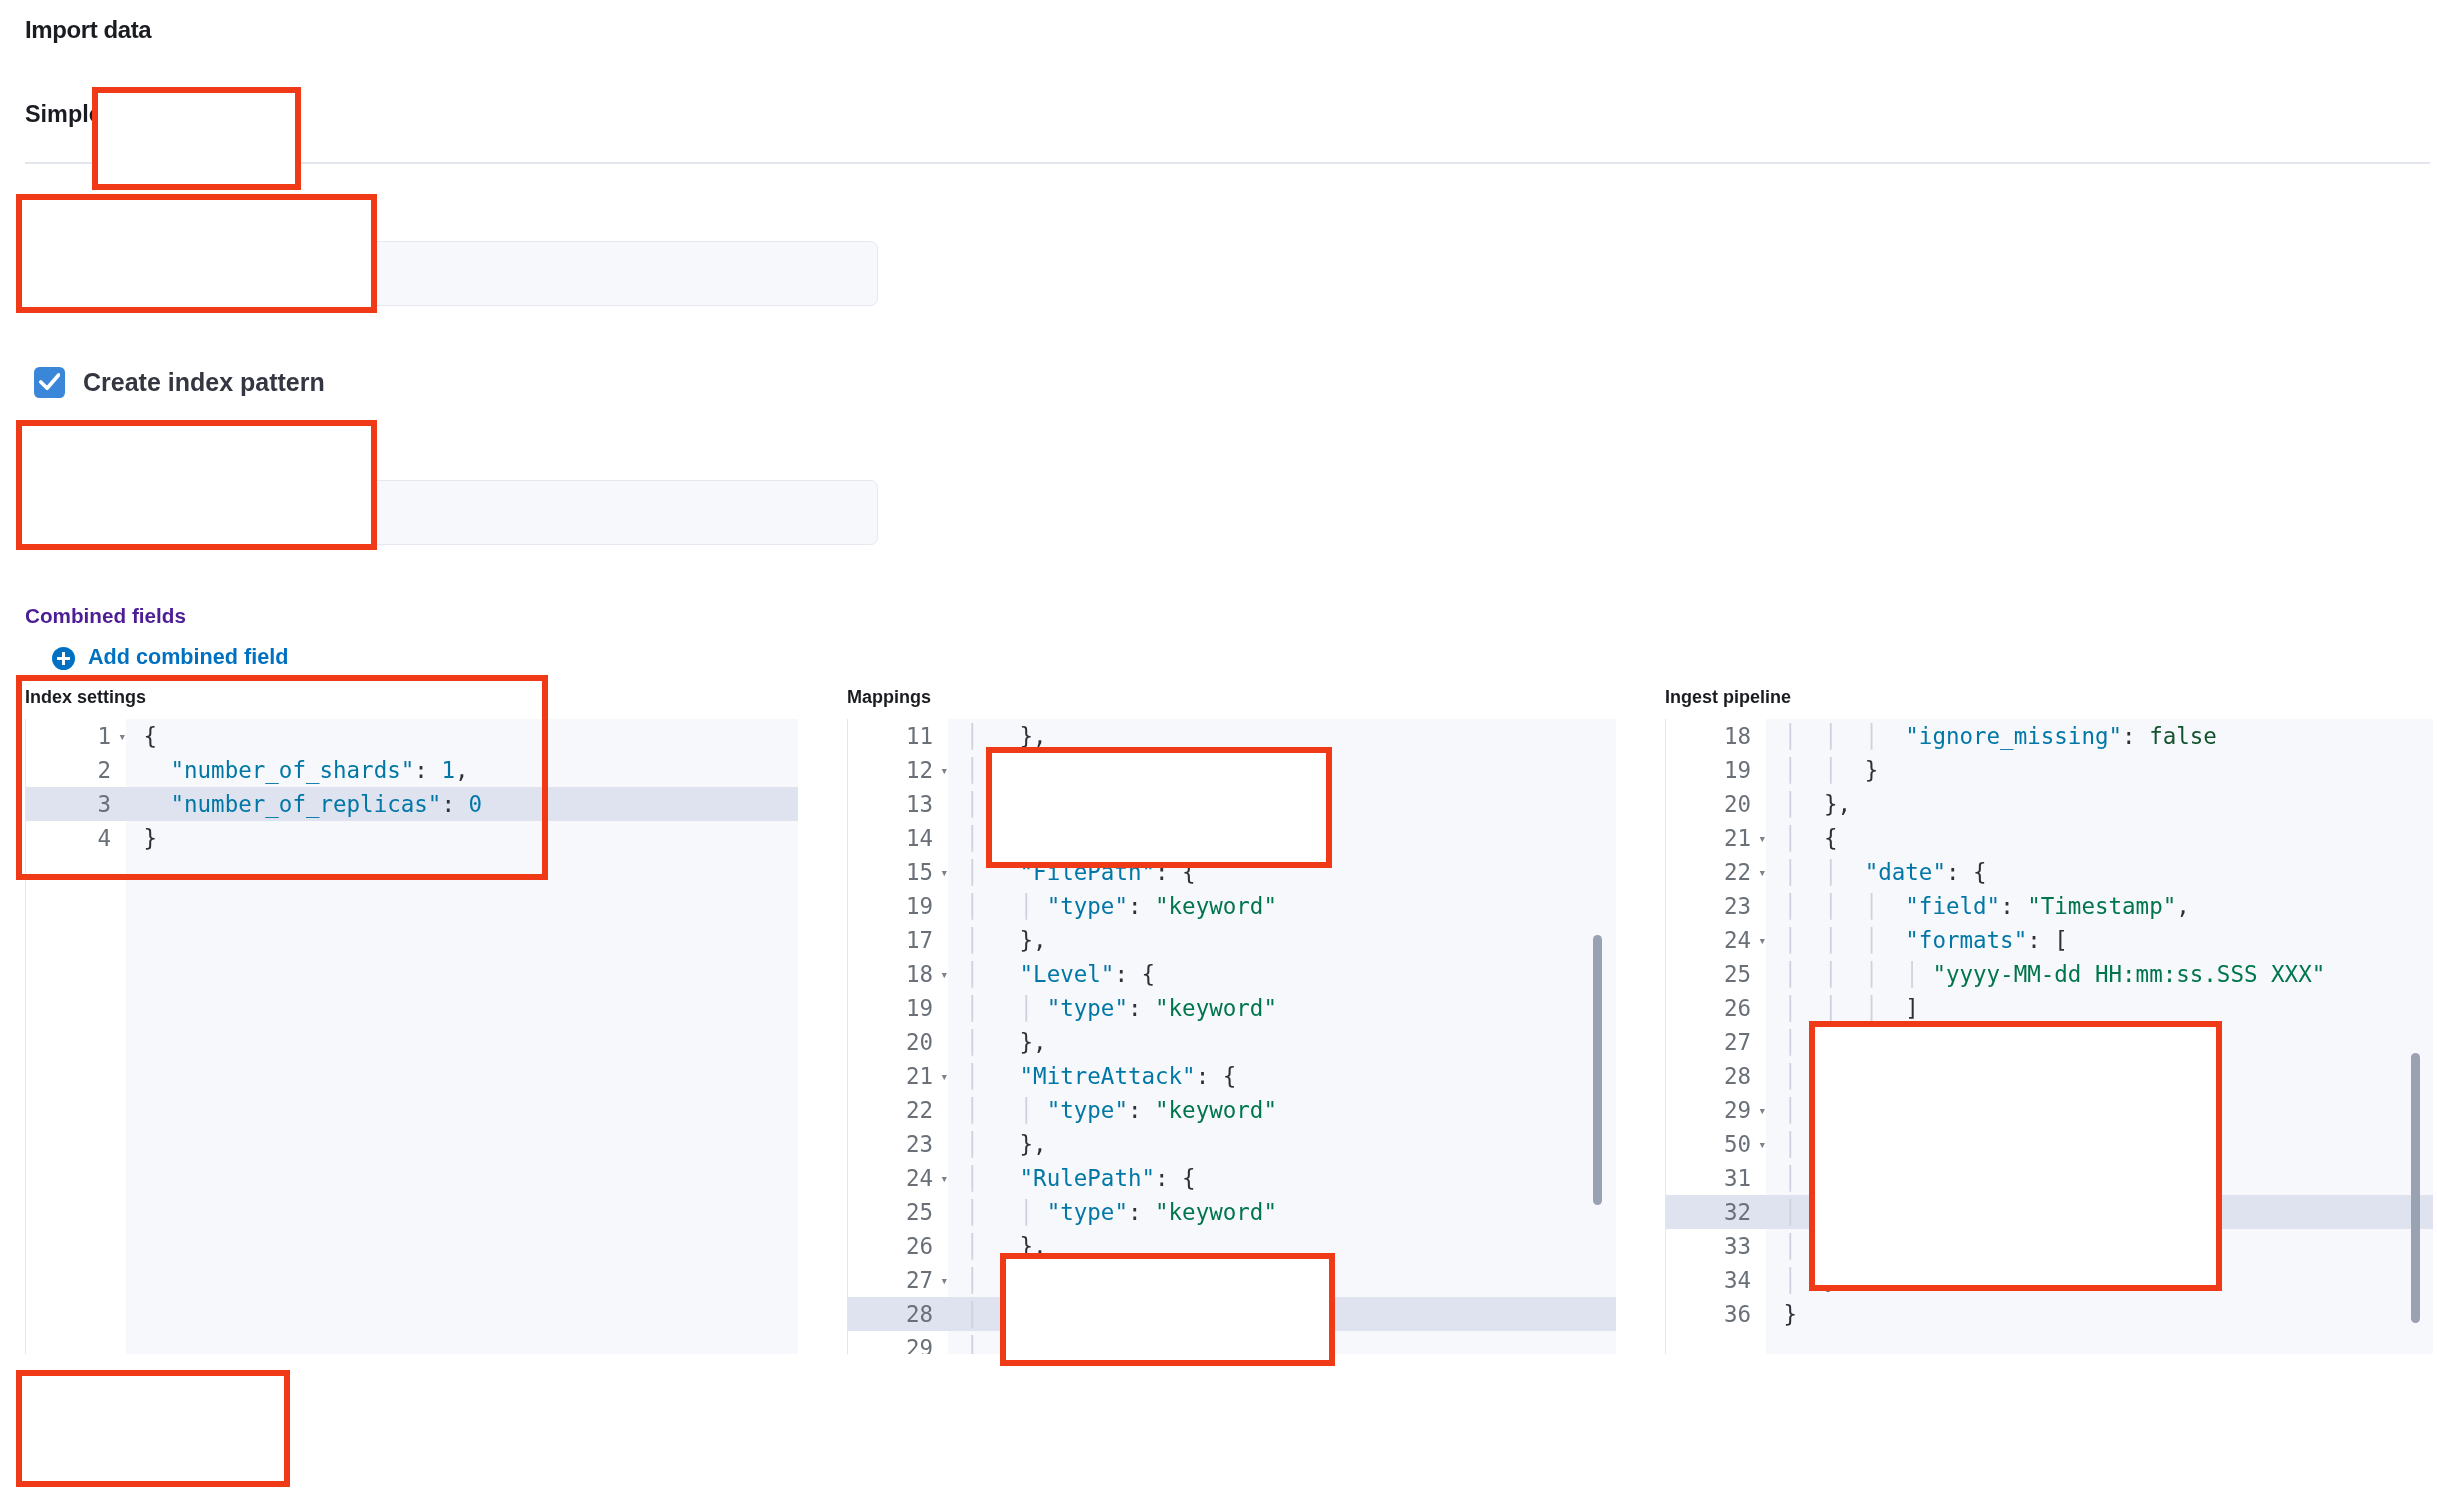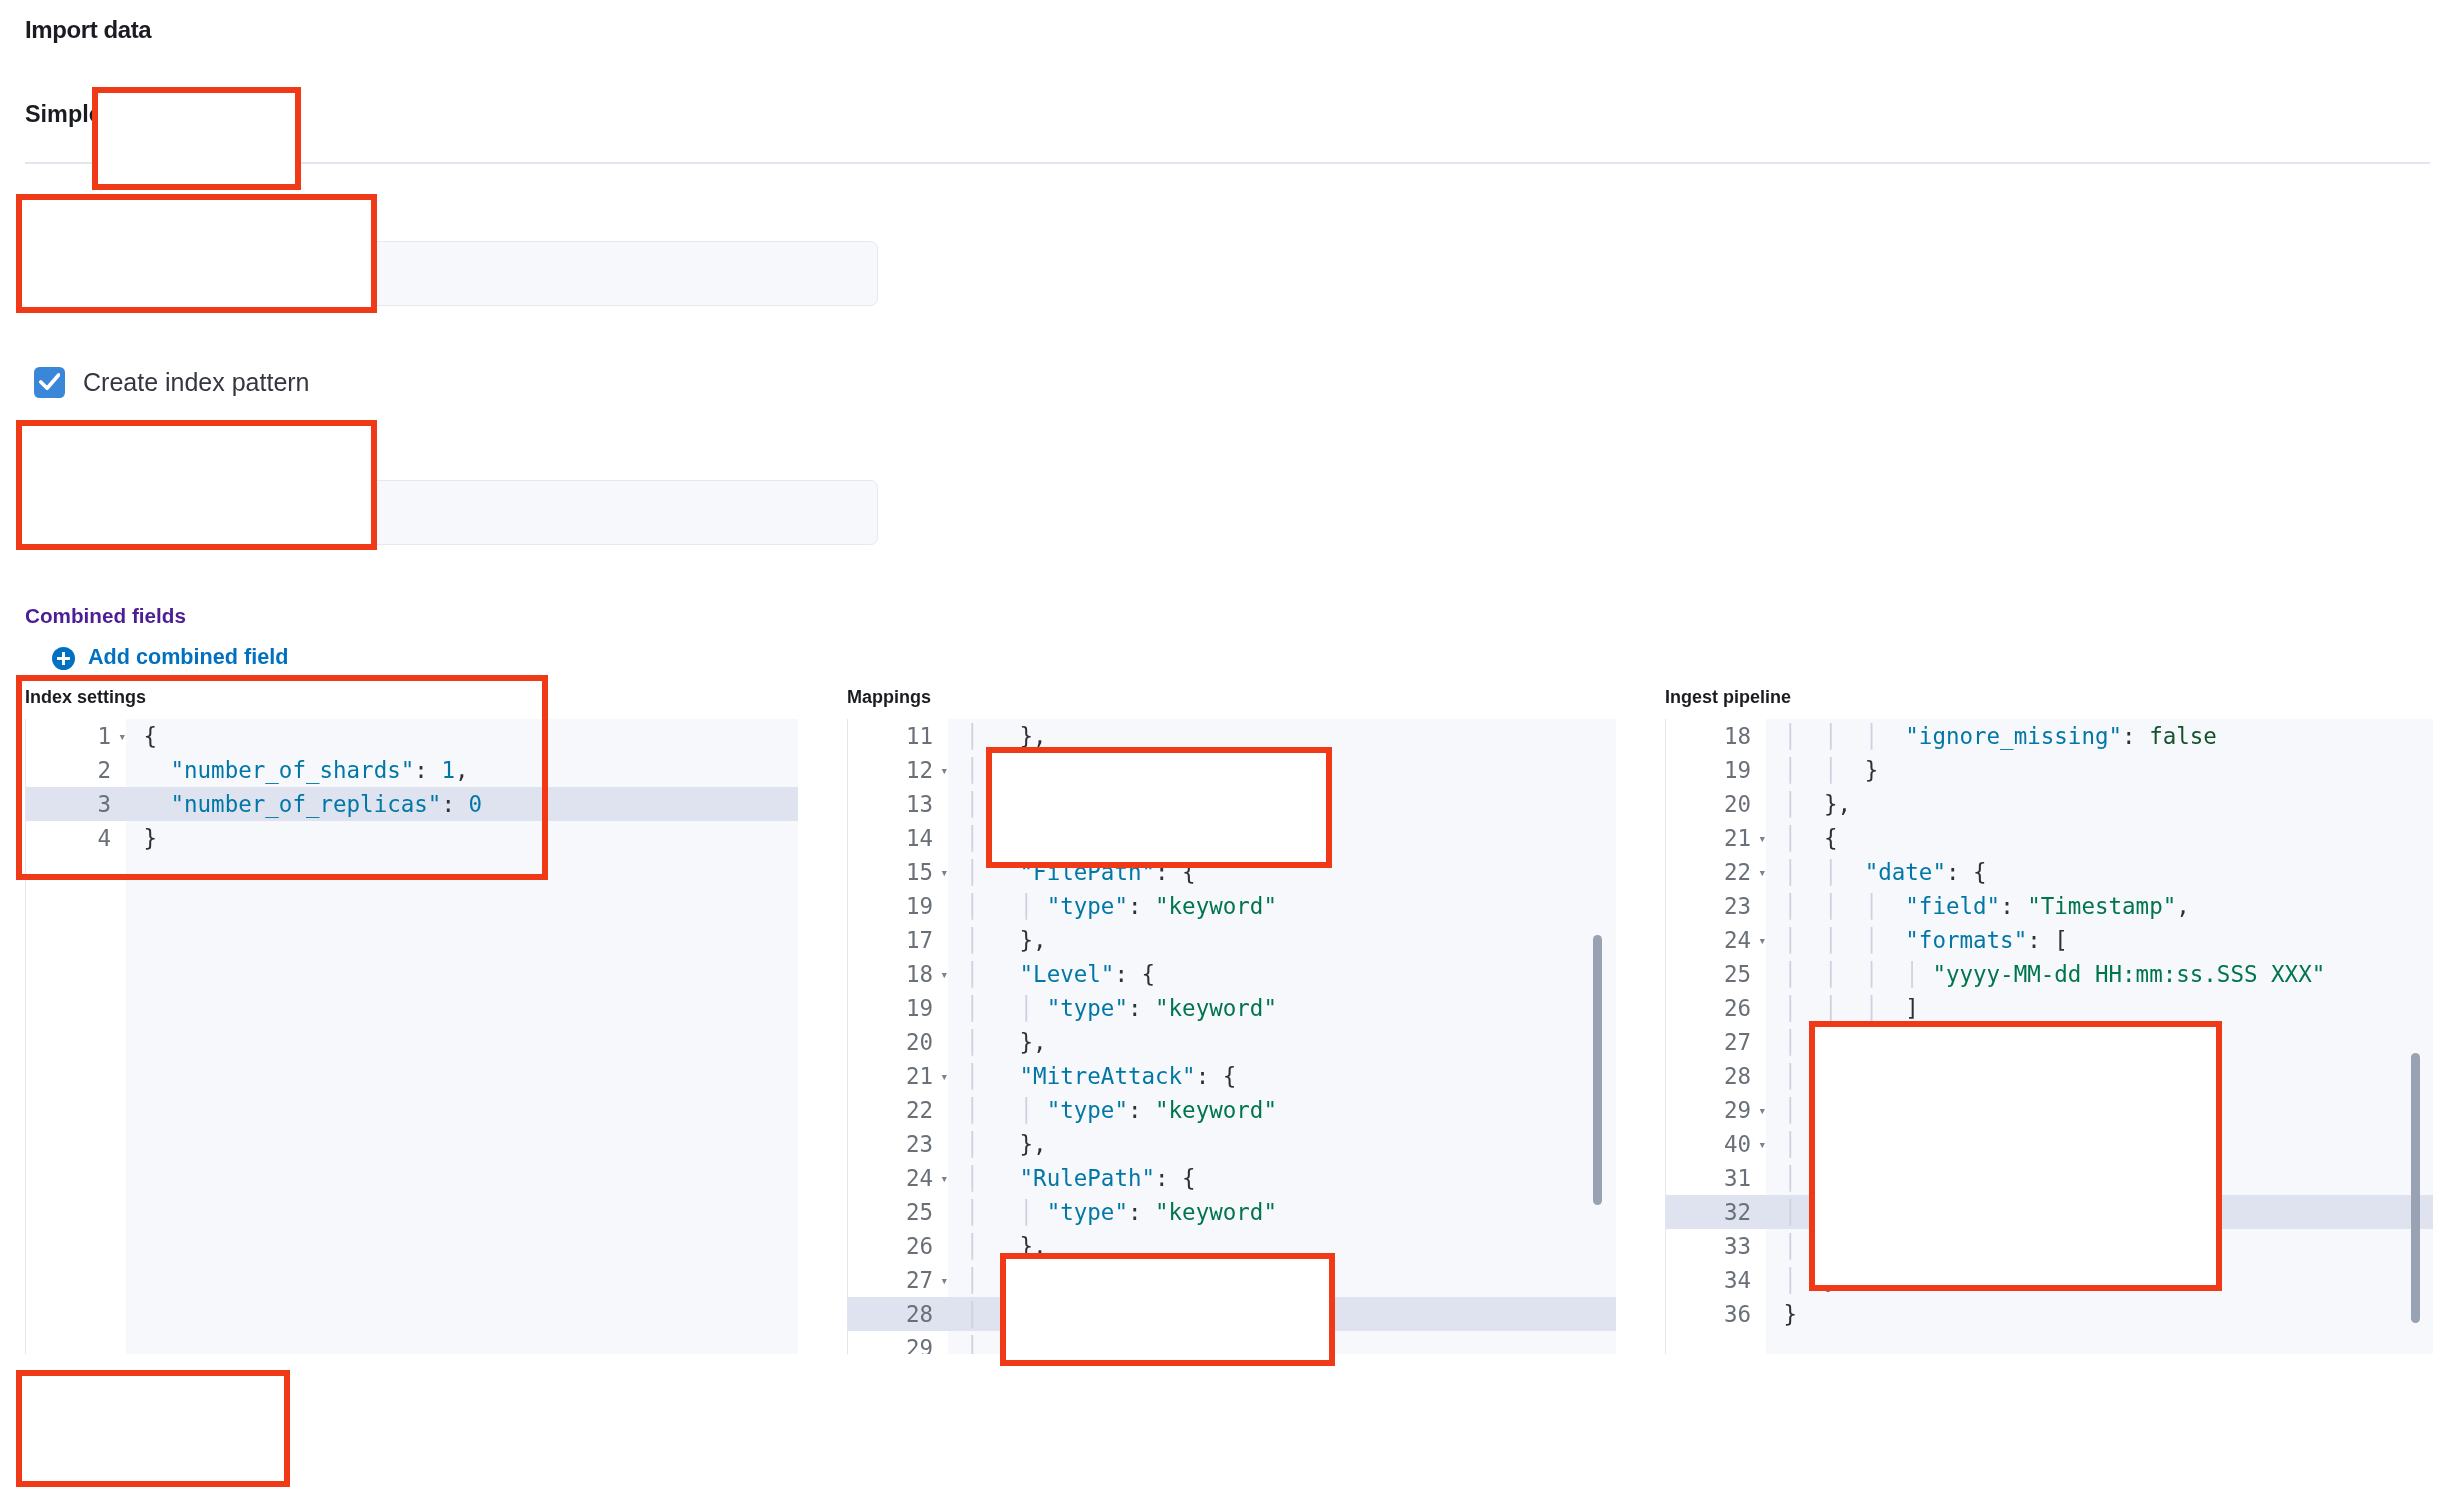--- a/index.html
+++ b/index.html
@@ -106,20 +106,21 @@
     border-radius: 5.4px;
     background: #3a86d9;
     position: relative;
     flex: none;
     cursor: pointer;
   }
   .checkbox svg { position: absolute; left: 4.5px; top: 5.4px; }
   .checkbox-label {
     font-size: 25px;
     color: #343741;
+    font-weight: bold;
   }
 
   
   .combined-title {
     position: absolute;
     left: 25px;
     top: 604px;
     font-size: 20.7px;
     font-weight: bold;
     color: #4c1d95;
@@ -338,21 +339,21 @@
       <div class="code-line"><span class="ln">20</span><span class="fold"></span><span class="code-txt"><span class="ig">│</span>  <span class="p">},</span></span></div>
       <div class="code-line"><span class="ln">21</span><span class="fold">▾</span><span class="code-txt"><span class="ig">│</span>  <span class="p">{</span></span></div>
       <div class="code-line"><span class="ln">22</span><span class="fold">▾</span><span class="code-txt"><span class="ig">│</span>  <span class="ig">│</span>  <span class="k">"date"</span><span class="p">: {</span></span></div>
       <div class="code-line"><span class="ln">23</span><span class="fold"></span><span class="code-txt"><span class="ig">│</span>  <span class="ig">│</span>  <span class="ig">│</span>  <span class="k">"field"</span><span class="p">:</span> <span class="s">"Timestamp"</span><span class="p">,</span></span></div>
       <div class="code-line"><span class="ln">24</span><span class="fold">▾</span><span class="code-txt"><span class="ig">│</span>  <span class="ig">│</span>  <span class="ig">│</span>  <span class="k">"formats"</span><span class="p">: [</span></span></div>
       <div class="code-line"><span class="ln">25</span><span class="fold"></span><span class="code-txt"><span class="ig">│</span>  <span class="ig">│</span>  <span class="ig">│</span>  <span class="ig">│</span> <span class="s">"yyyy-MM-dd HH:mm:ss.SSS XXX"</span></span></div>
       <div class="code-line"><span class="ln">26</span><span class="fold"></span><span class="code-txt"><span class="ig">│</span>  <span class="ig">│</span>  <span class="ig">│</span>  <span class="p">]</span></span></div>
       <div class="code-line"><span class="ln">27</span><span class="fold"></span><span class="code-txt"><span class="ig">│</span>  <span class="ig">│</span>  <span class="p">}</span></span></div>
       <div class="code-line"><span class="ln">28</span><span class="fold"></span><span class="code-txt"><span class="ig">│</span>  <span class="p">},</span></span></div>
       <div class="code-line"><span class="ln">29</span><span class="fold">▾</span><span class="code-txt"><span class="ig">│</span>  <span class="p">{</span></span></div>
-      <div class="code-line"><span class="ln">40</span><span class="fold">▾</span><span class="code-txt"><span class="ig">│</span>  <span class="ig">│</span>  <span class="k">"remove"</span><span class="p">: {</span></span></div>
+      <div class="code-line"><span class="ln">50</span><span class="fold">▾</span><span class="code-txt"><span class="ig">│</span>  <span class="ig">│</span>  <span class="k">"remove"</span><span class="p">: {</span></span></div>
       <div class="code-line"><span class="ln">31</span><span class="fold"></span><span class="code-txt"><span class="ig">│</span>  <span class="ig">│</span>  <span class="ig">│</span>  <span class="k">"field"</span><span class="p">:</span> <span class="s">"message"</span><span class="p">,</span></span></div>
       <div class="code-line hl"><span class="ln">32</span><span class="fold"></span><span class="code-txt"><span class="ig">│</span>  <span class="ig">│</span>  <span class="ig">│</span>  <span class="k">"field"</span><span class="p">:</span> <span class="s">"Timestamp"</span></span></div>
       <div class="code-line"><span class="ln">33</span><span class="fold"></span><span class="code-txt"><span class="ig">│</span>  <span class="ig">│</span>  <span class="p">}</span></span></div>
       <div class="code-line"><span class="ln">34</span><span class="fold"></span><span class="code-txt"><span class="ig">│</span>  <span class="p">}</span></span></div>
       <div class="code-line"><span class="ln">36</span><span class="fold"></span><span class="code-txt"><span class="p">}</span></span></div>
     </div>
   <div class="vscroll" style="right:12.6px; top:334px; height:270px;"></div>
 </div>
 
 <button class="import-btn">Import</button>

